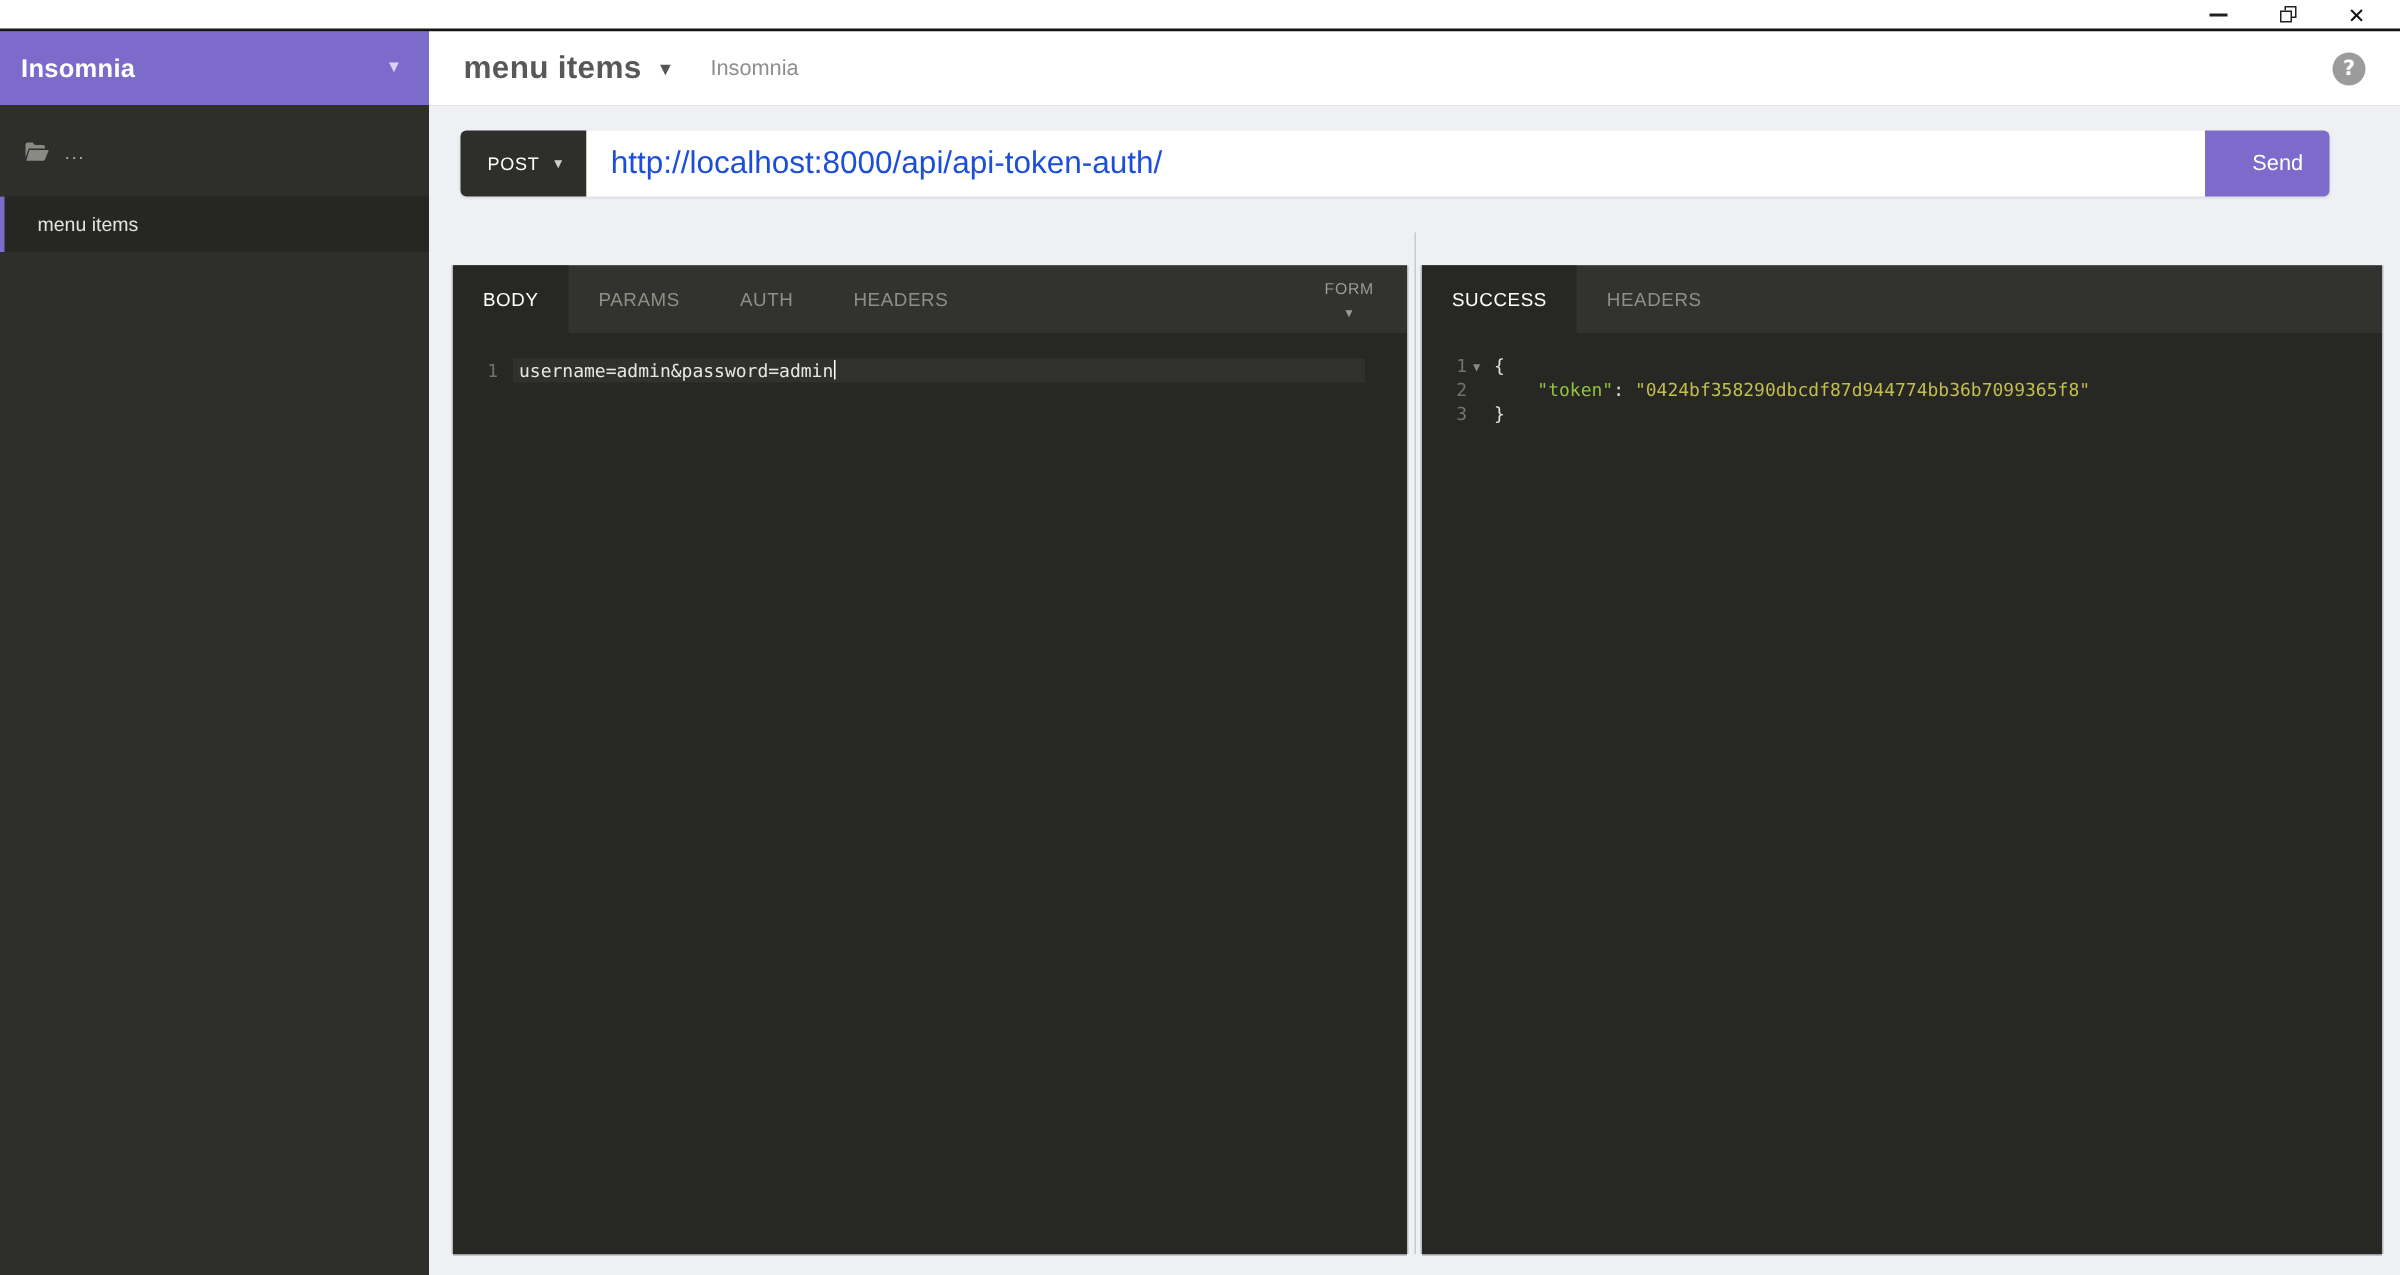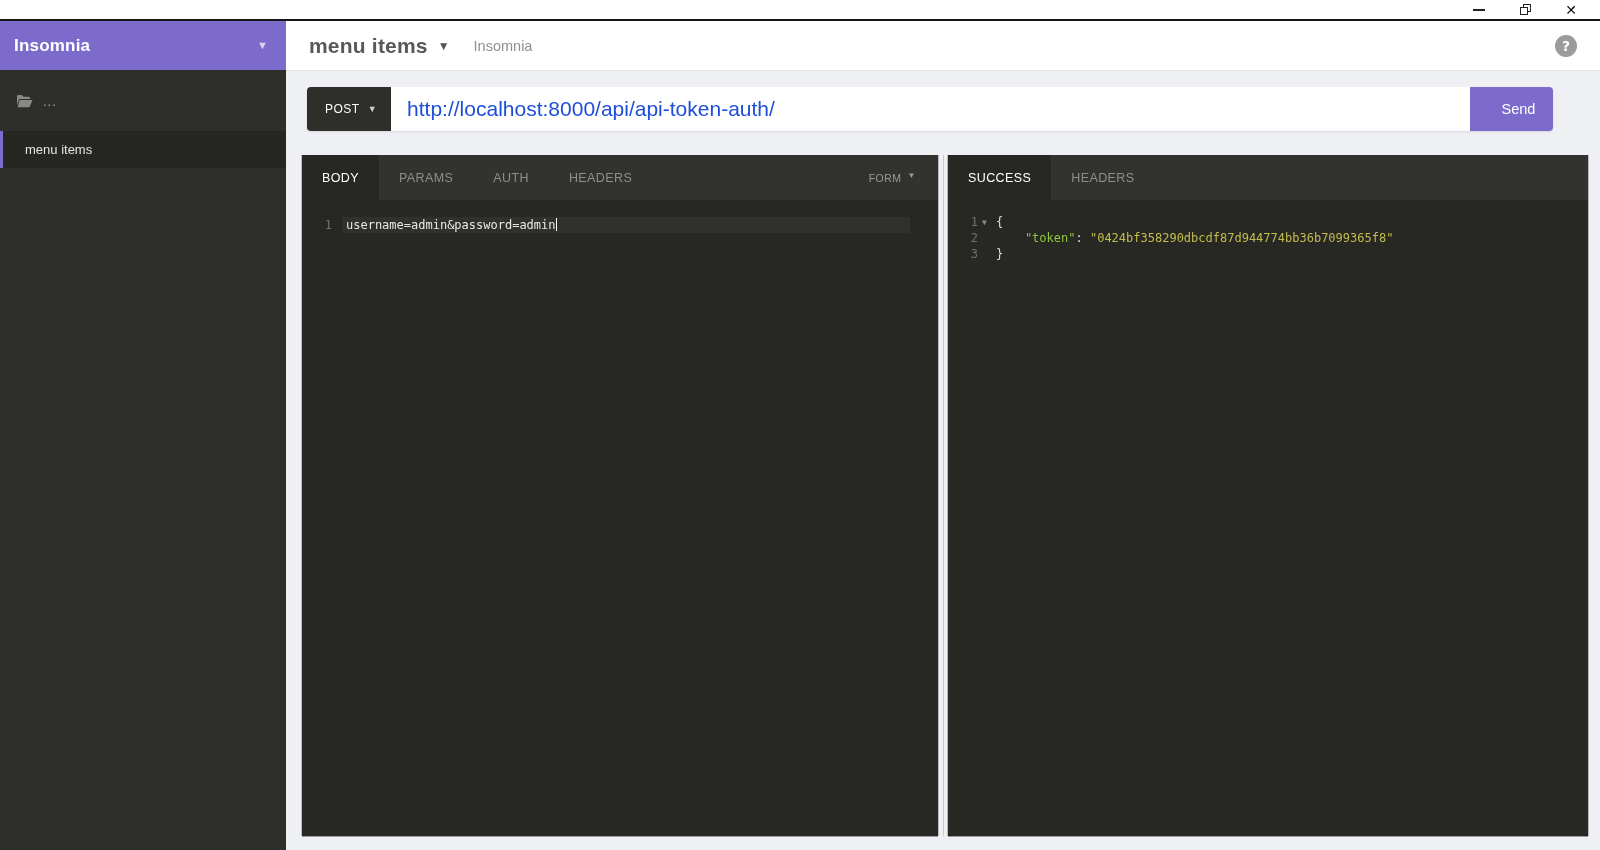--- a/index.html
+++ b/index.html
@@ -86,36 +86,37 @@
   .send-btn {
     width:83px; background:#7c6bcb; color:#fff; border:none; border-radius:0 4px 4px 0;
     font-size:14.5px; cursor:pointer; font-family:inherit;padding-left:14px;
   }
 
   
   .panels { flex:1; display:flex; margin:24px 12px 14px 16px; min-height:0; }
   .panel {
     background:#272724; display:flex; flex-direction:column; min-width:0;
     box-shadow:0 1px 0 #9b9ba2, 1px 0 0 #b9bac2, -1px 0 0 #b9bac2;
+    margin-top:22px;
   }
   .panel.request { flex:0 0 636px; }
   .panel.response { flex:1; }
   .panel-gap { flex:0 0 10px; display:flex; align-items:stretch; justify-content:center; cursor:col-resize; }
   .panel-gap .seam { width:1px; background:#c7cad2; }
 
   .tabbar { height:45px; background:#32322e; display:flex; align-items:stretch; flex:0 0 auto; }
   .tab {
     display:flex; align-items:center; padding:0 20px; font-size:12.5px; letter-spacing:.4px;
     color:#8f8f89; cursor:pointer; white-space:nowrap;
   }
   .tab.active { background:#272724; color:#ffffff; }
   .tabbar-right { margin-left:auto; display:flex; align-items:center; gap:15px; padding-right:20px; }
   .form-dd {
     background:none; border:none; color:#9c9c96; font-size:10.5px; letter-spacing:.5px;
-    display:flex; gap:6px; cursor:pointer; font-family:inherit; padding:6px 2px;
+    display:flex; gap:6px; cursor:pointer; font-family:inherit; padding:6px 2px;flex-direction:column;
   }
   .form-dd .caret { font-size:8px; }
 
   .resp-meta { font-size:11.5px; font-weight:bold; color:#fff; white-space:nowrap; }
   .status-badge {
     background:#8fc253; color:#fff; font-size:11px; font-weight:bold; letter-spacing:.4px;
     padding:5px 9px; border-radius:3px; white-space:nowrap; margin-left:2px;
   }
 
   

